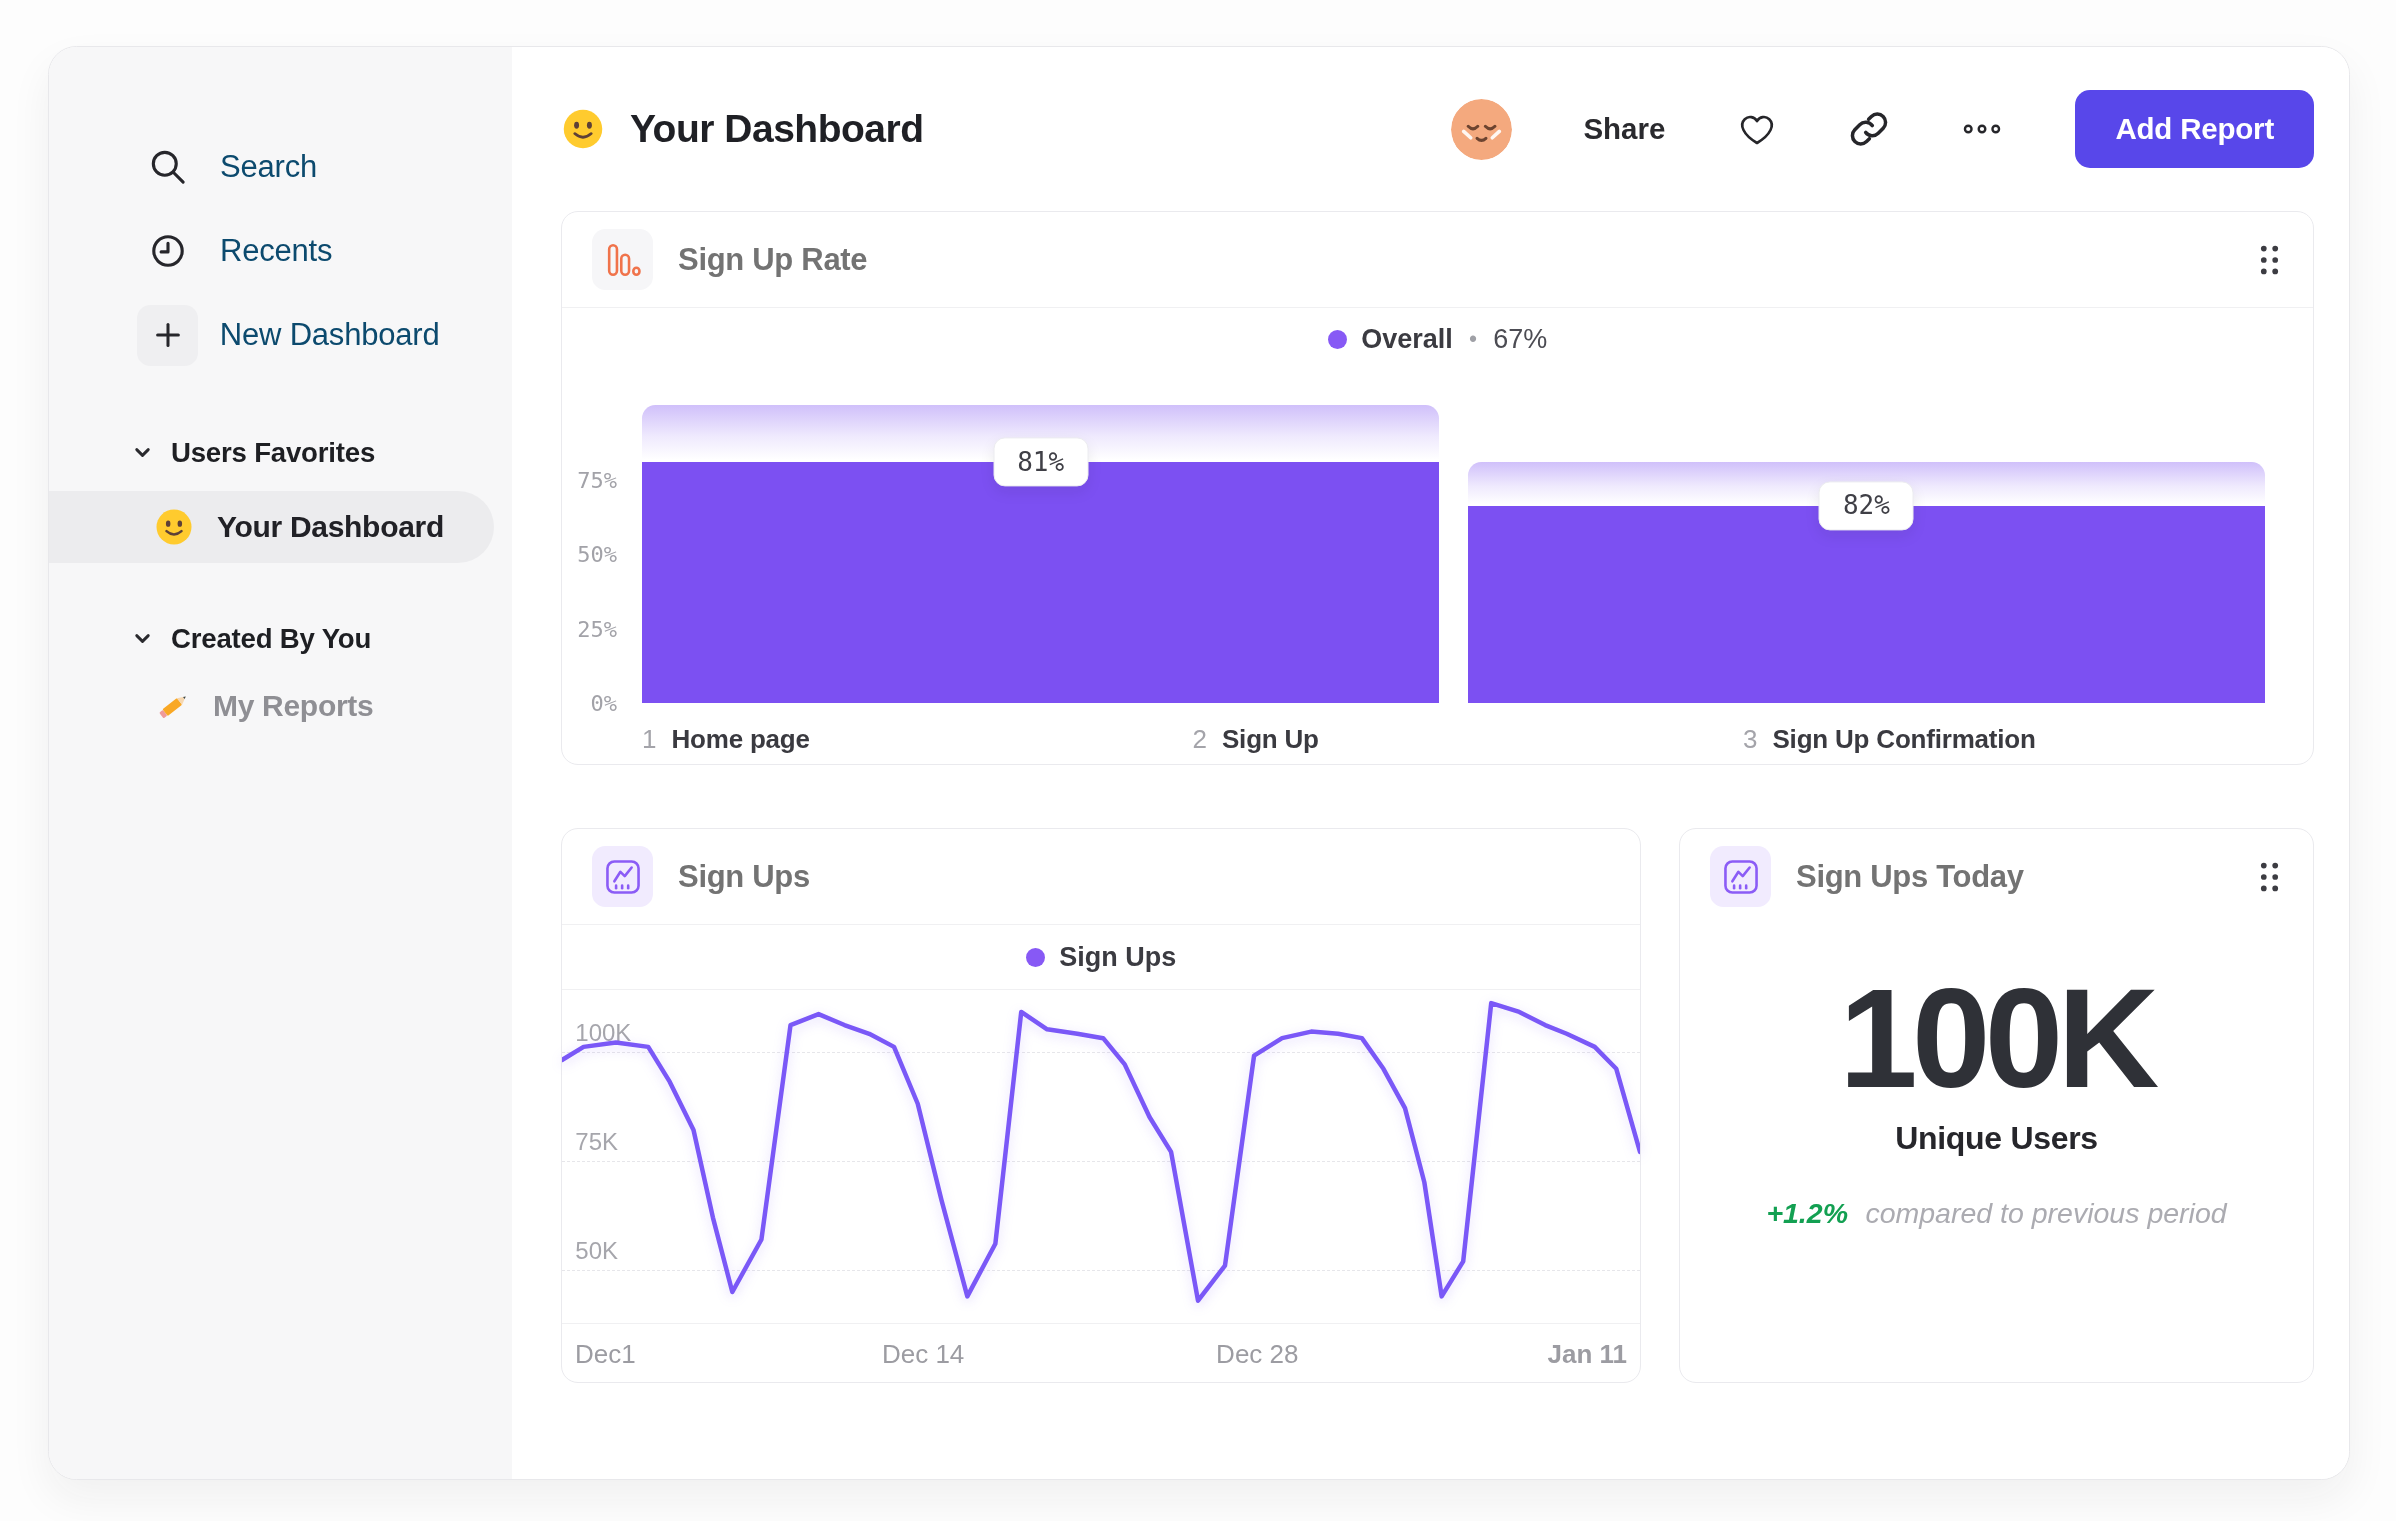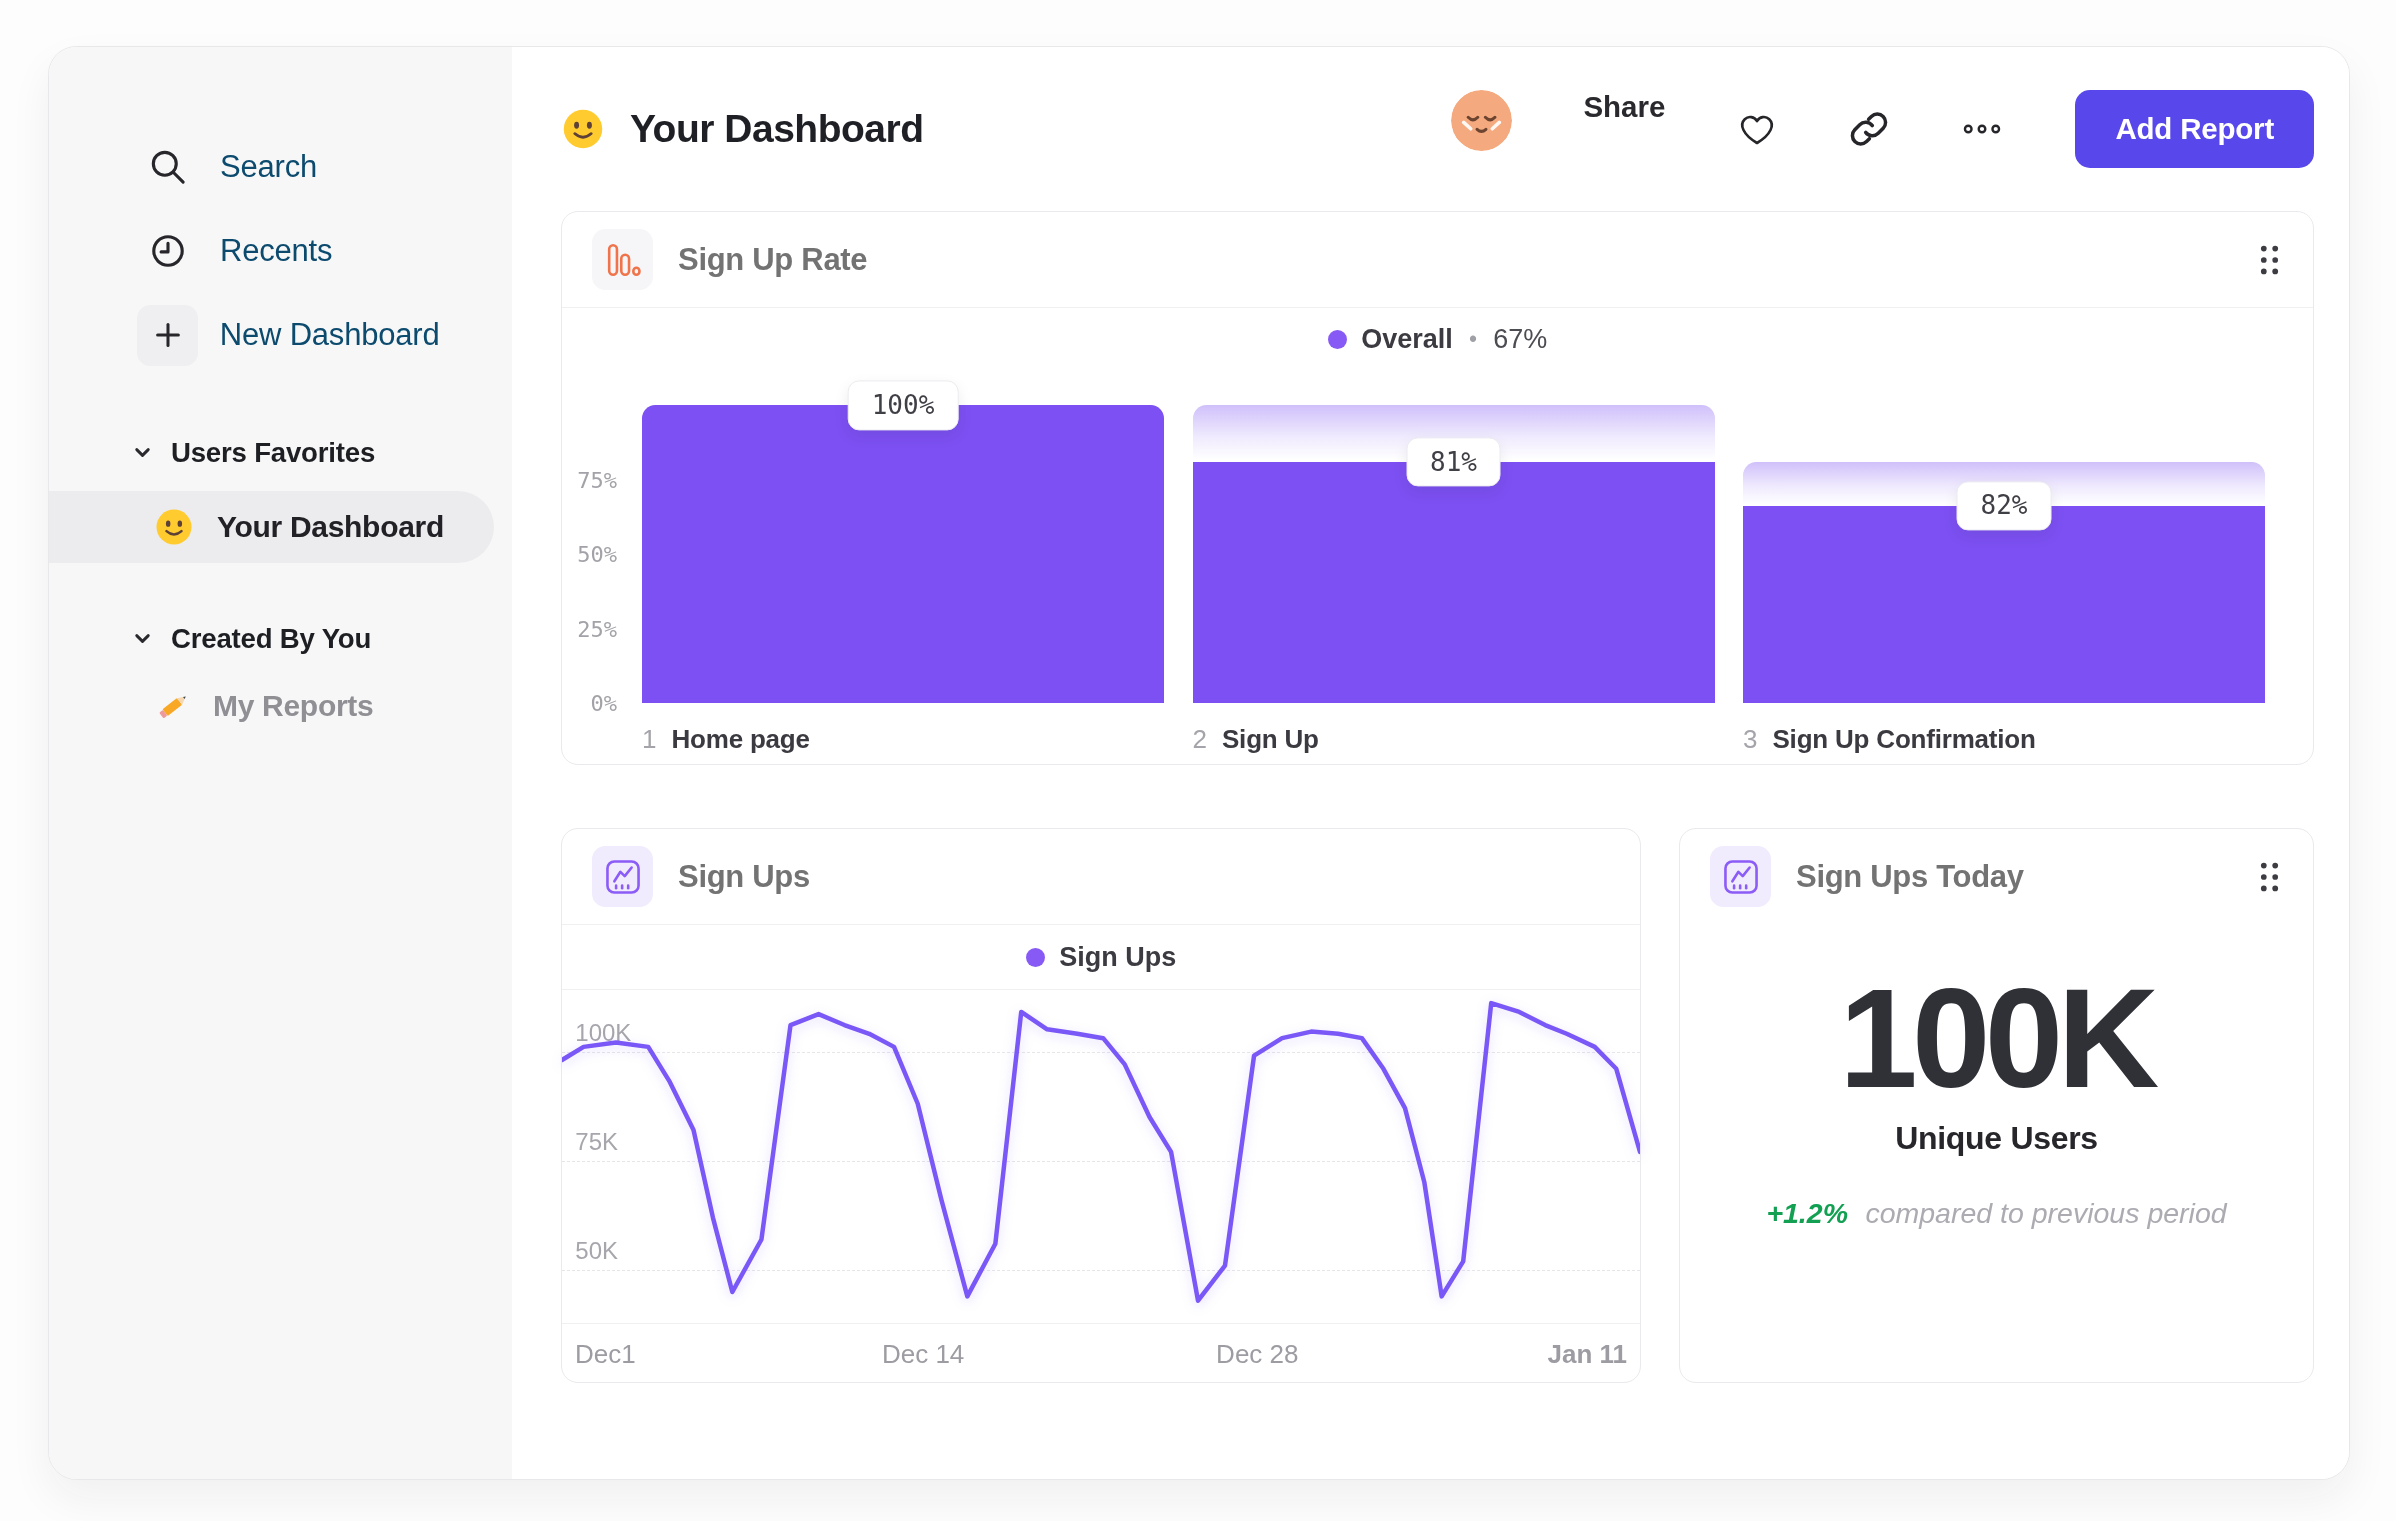--- a/index.html
+++ b/index.html
@@ -27,21 +27,21 @@
     margin-top:11.4px; padding-left:105px; background:#ECECEE; border-radius:0 36px 36px 0; cursor:pointer; }
   .side-pill .lbl { font-size:30px; font-weight:600; color:#212126; letter-spacing:-0.3px; }
   .side-sub { display:flex; align-items:center; gap:21px; height:67px; padding-left:105px; margin-top:5.7px; cursor:pointer; }
   .side-sub .lbl { font-size:30px; font-weight:600; color:#8F8F94; letter-spacing:-0.3px; }
 
   
   .main { flex:1; padding:38px 35px 0 49px; background:#fff; }
   .main-header { height:88px; display:flex; align-items:center; }
   .title-wrap { display:flex; align-items:center; gap:25px; }
   .page-title { font-size:39px; font-weight:700; color:#1F2025; letter-spacing:-0.5px; }
-  .header-actions { margin-left:auto; display:flex; gap:71px; }
+  .header-actions { margin-left:auto; display:flex; align-items:center; gap:71px; }
   .avatar { width:61px; height:61px; border-radius:50%; overflow:hidden; cursor:pointer; flex-shrink:0; }
   .share-lbl { font-size:29.5px; font-weight:600; color:#2A2A2E; cursor:pointer; }
   .hicon { cursor:pointer; display:flex; align-items:center; }
   .add-report { height:78px; padding:0 40px; border:none; border-radius:15px;
     background:var(--button,#5847EA); color:#fff; font-size:29.5px; font-weight:600;
     font-family:"Liberation Sans",sans-serif; cursor:pointer; letter-spacing:-0.2px; }
 
   
   .card { border:1.4px solid #EAEAEE; border-radius:17px; background:#fff; }
   .card-header { display:flex; align-items:center; gap:25px; height:95px; padding:0 30px; }
@@ -250,24 +250,20 @@
         </div>
 
         <div class="funnel-area">
           <div class="funnel-axis">
               <span class="funnel-tick" style="top: 25%;">75%</span>
               <span class="funnel-tick" style="top: 50%;">50%</span>
               <span class="funnel-tick" style="top: 75%;">25%</span>
               <span class="funnel-tick" style="top: 100%;">0%</span>
             </div>
           <div class="funnel-bars">
-              <div class="funnel-col">
-                <div class="funnel-solid top-round" style="top: 0%;"></div>
-                <div class="funnel-tip" style="top: 0%;">100%</div>
-              </div>
               <div class="funnel-col">
                 <div class="funnel-cap" style="top: 0%; height: 19%;"></div>
                 <div class="funnel-solid" style="top: 19%;"></div>
                 <div class="funnel-tip" style="top: 19%;">81%</div>
               </div>
               <div class="funnel-col">
                 <div class="funnel-cap" style="top: 19%; height: 14.6%;"></div>
                 <div class="funnel-solid" style="top: 33.6%;"></div>
                 <div class="funnel-tip" style="top: 33.6%;">82%</div>
               </div>

